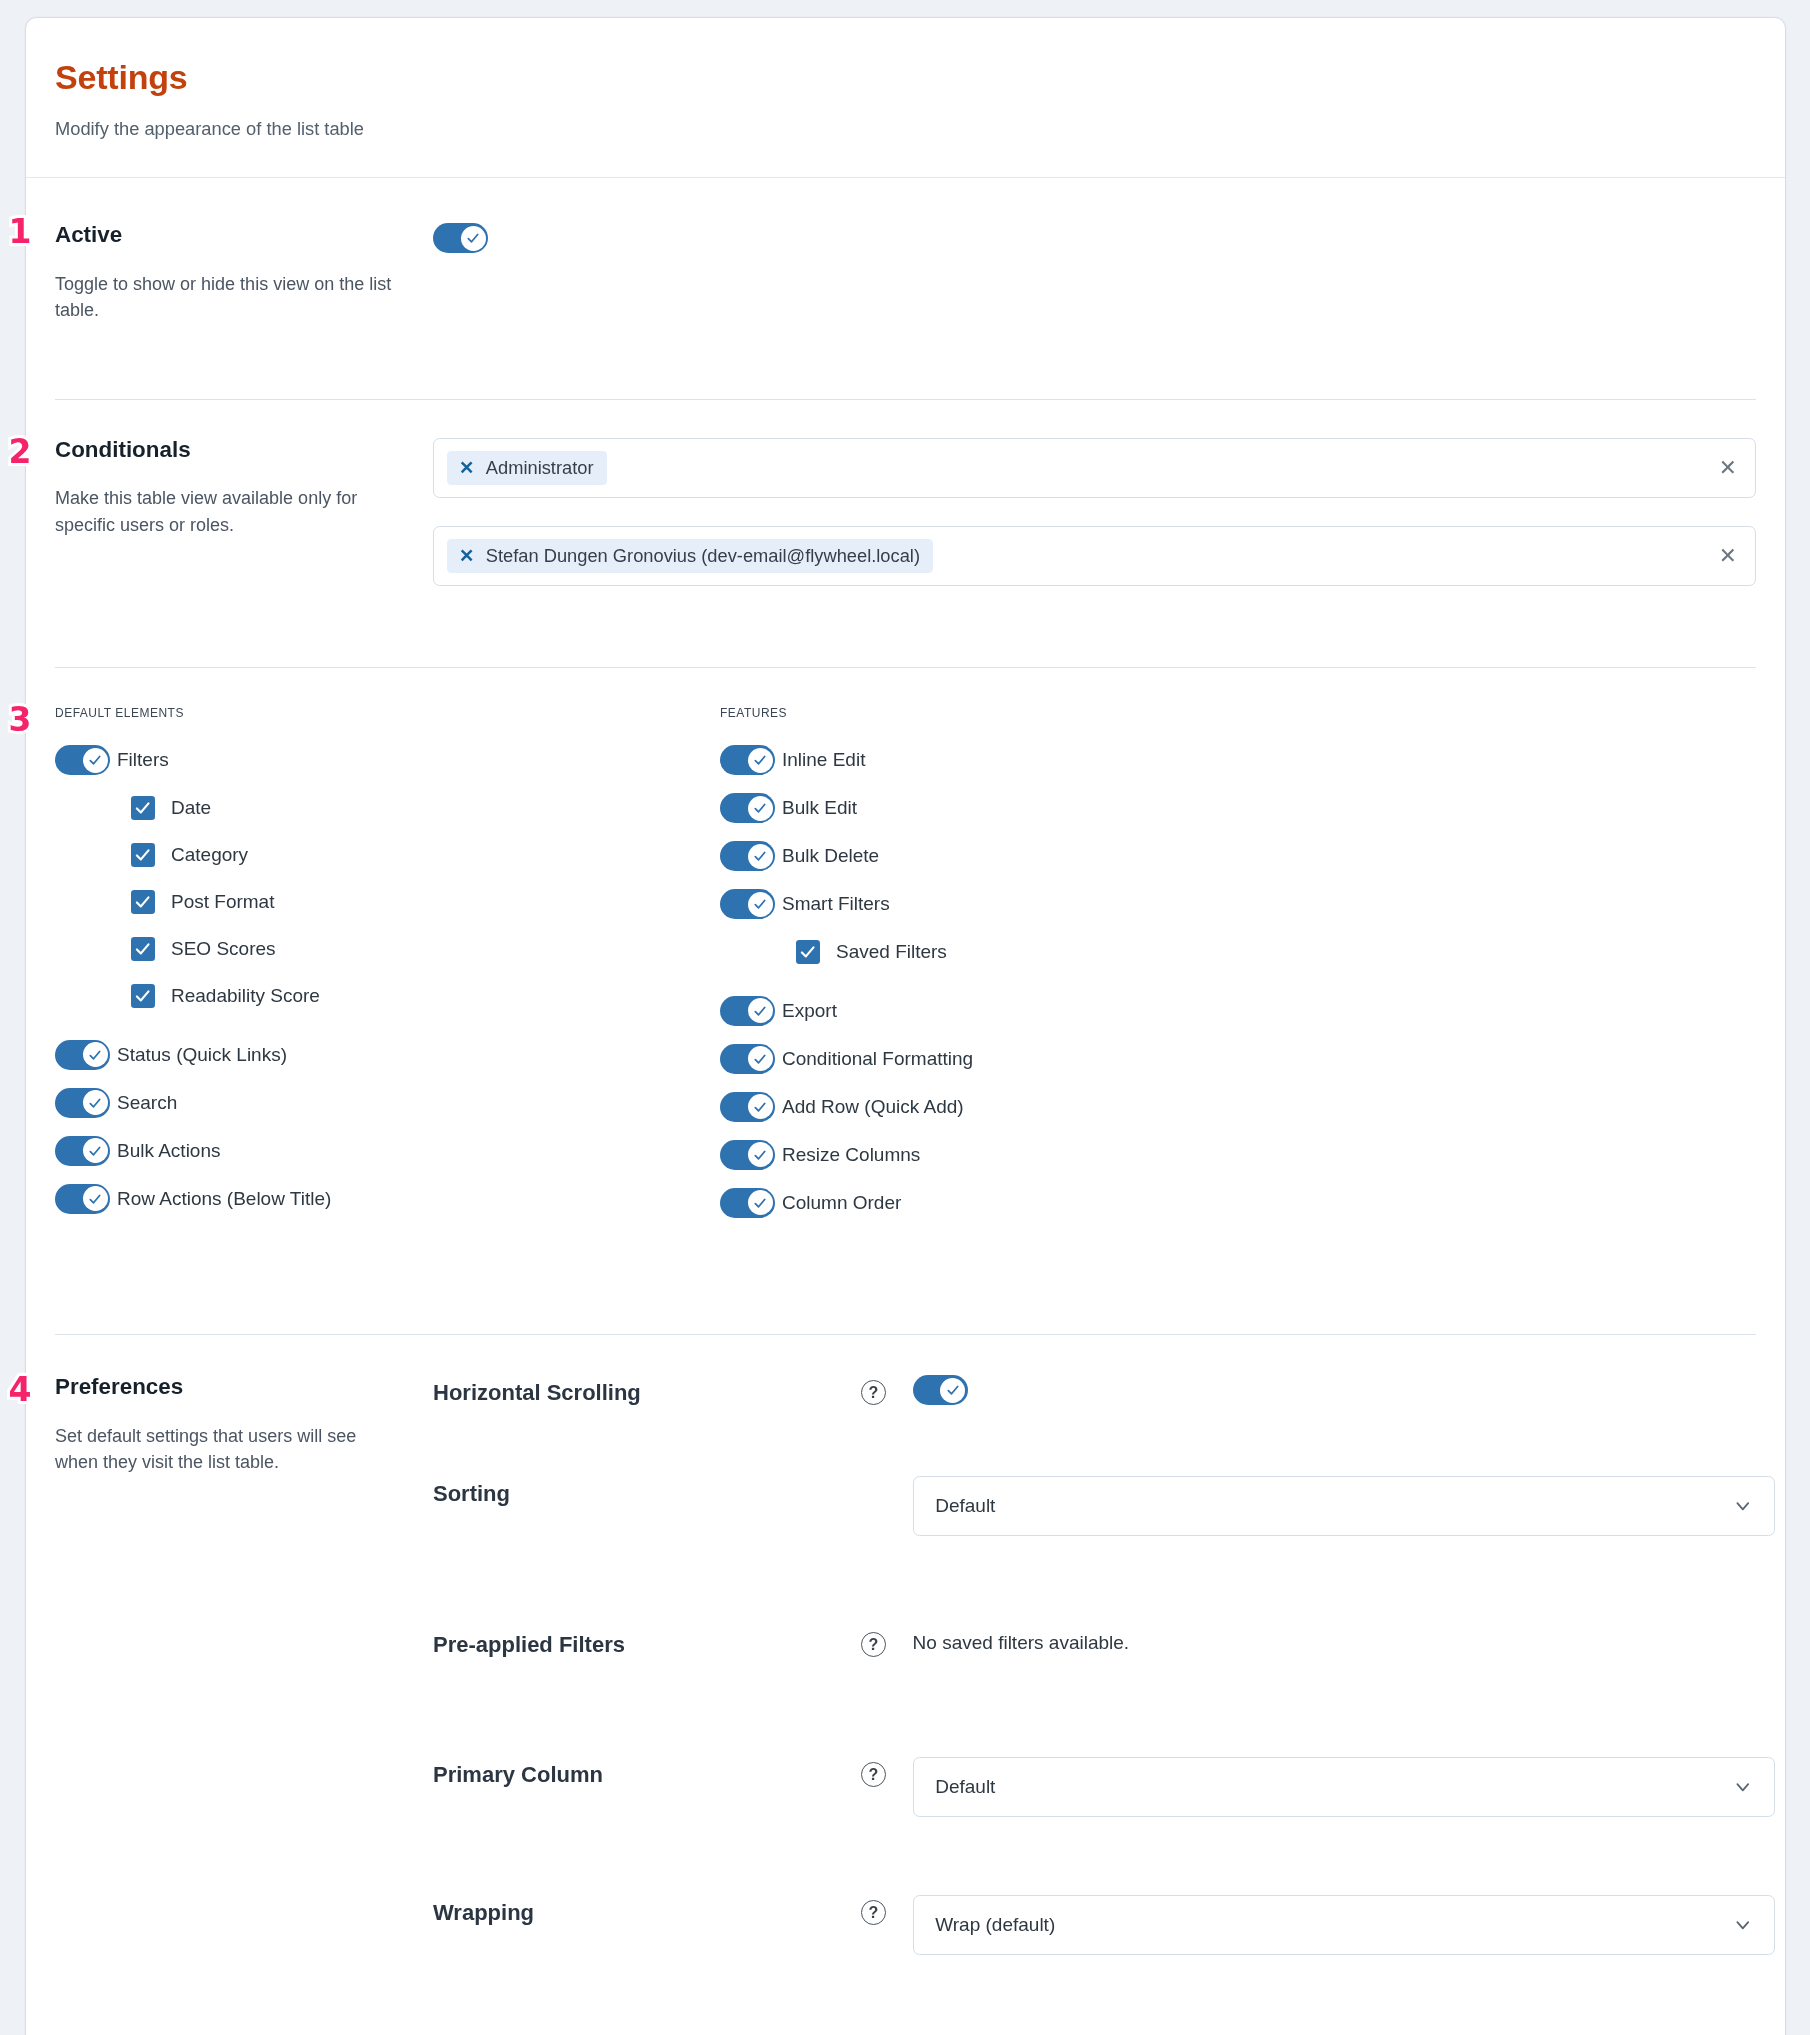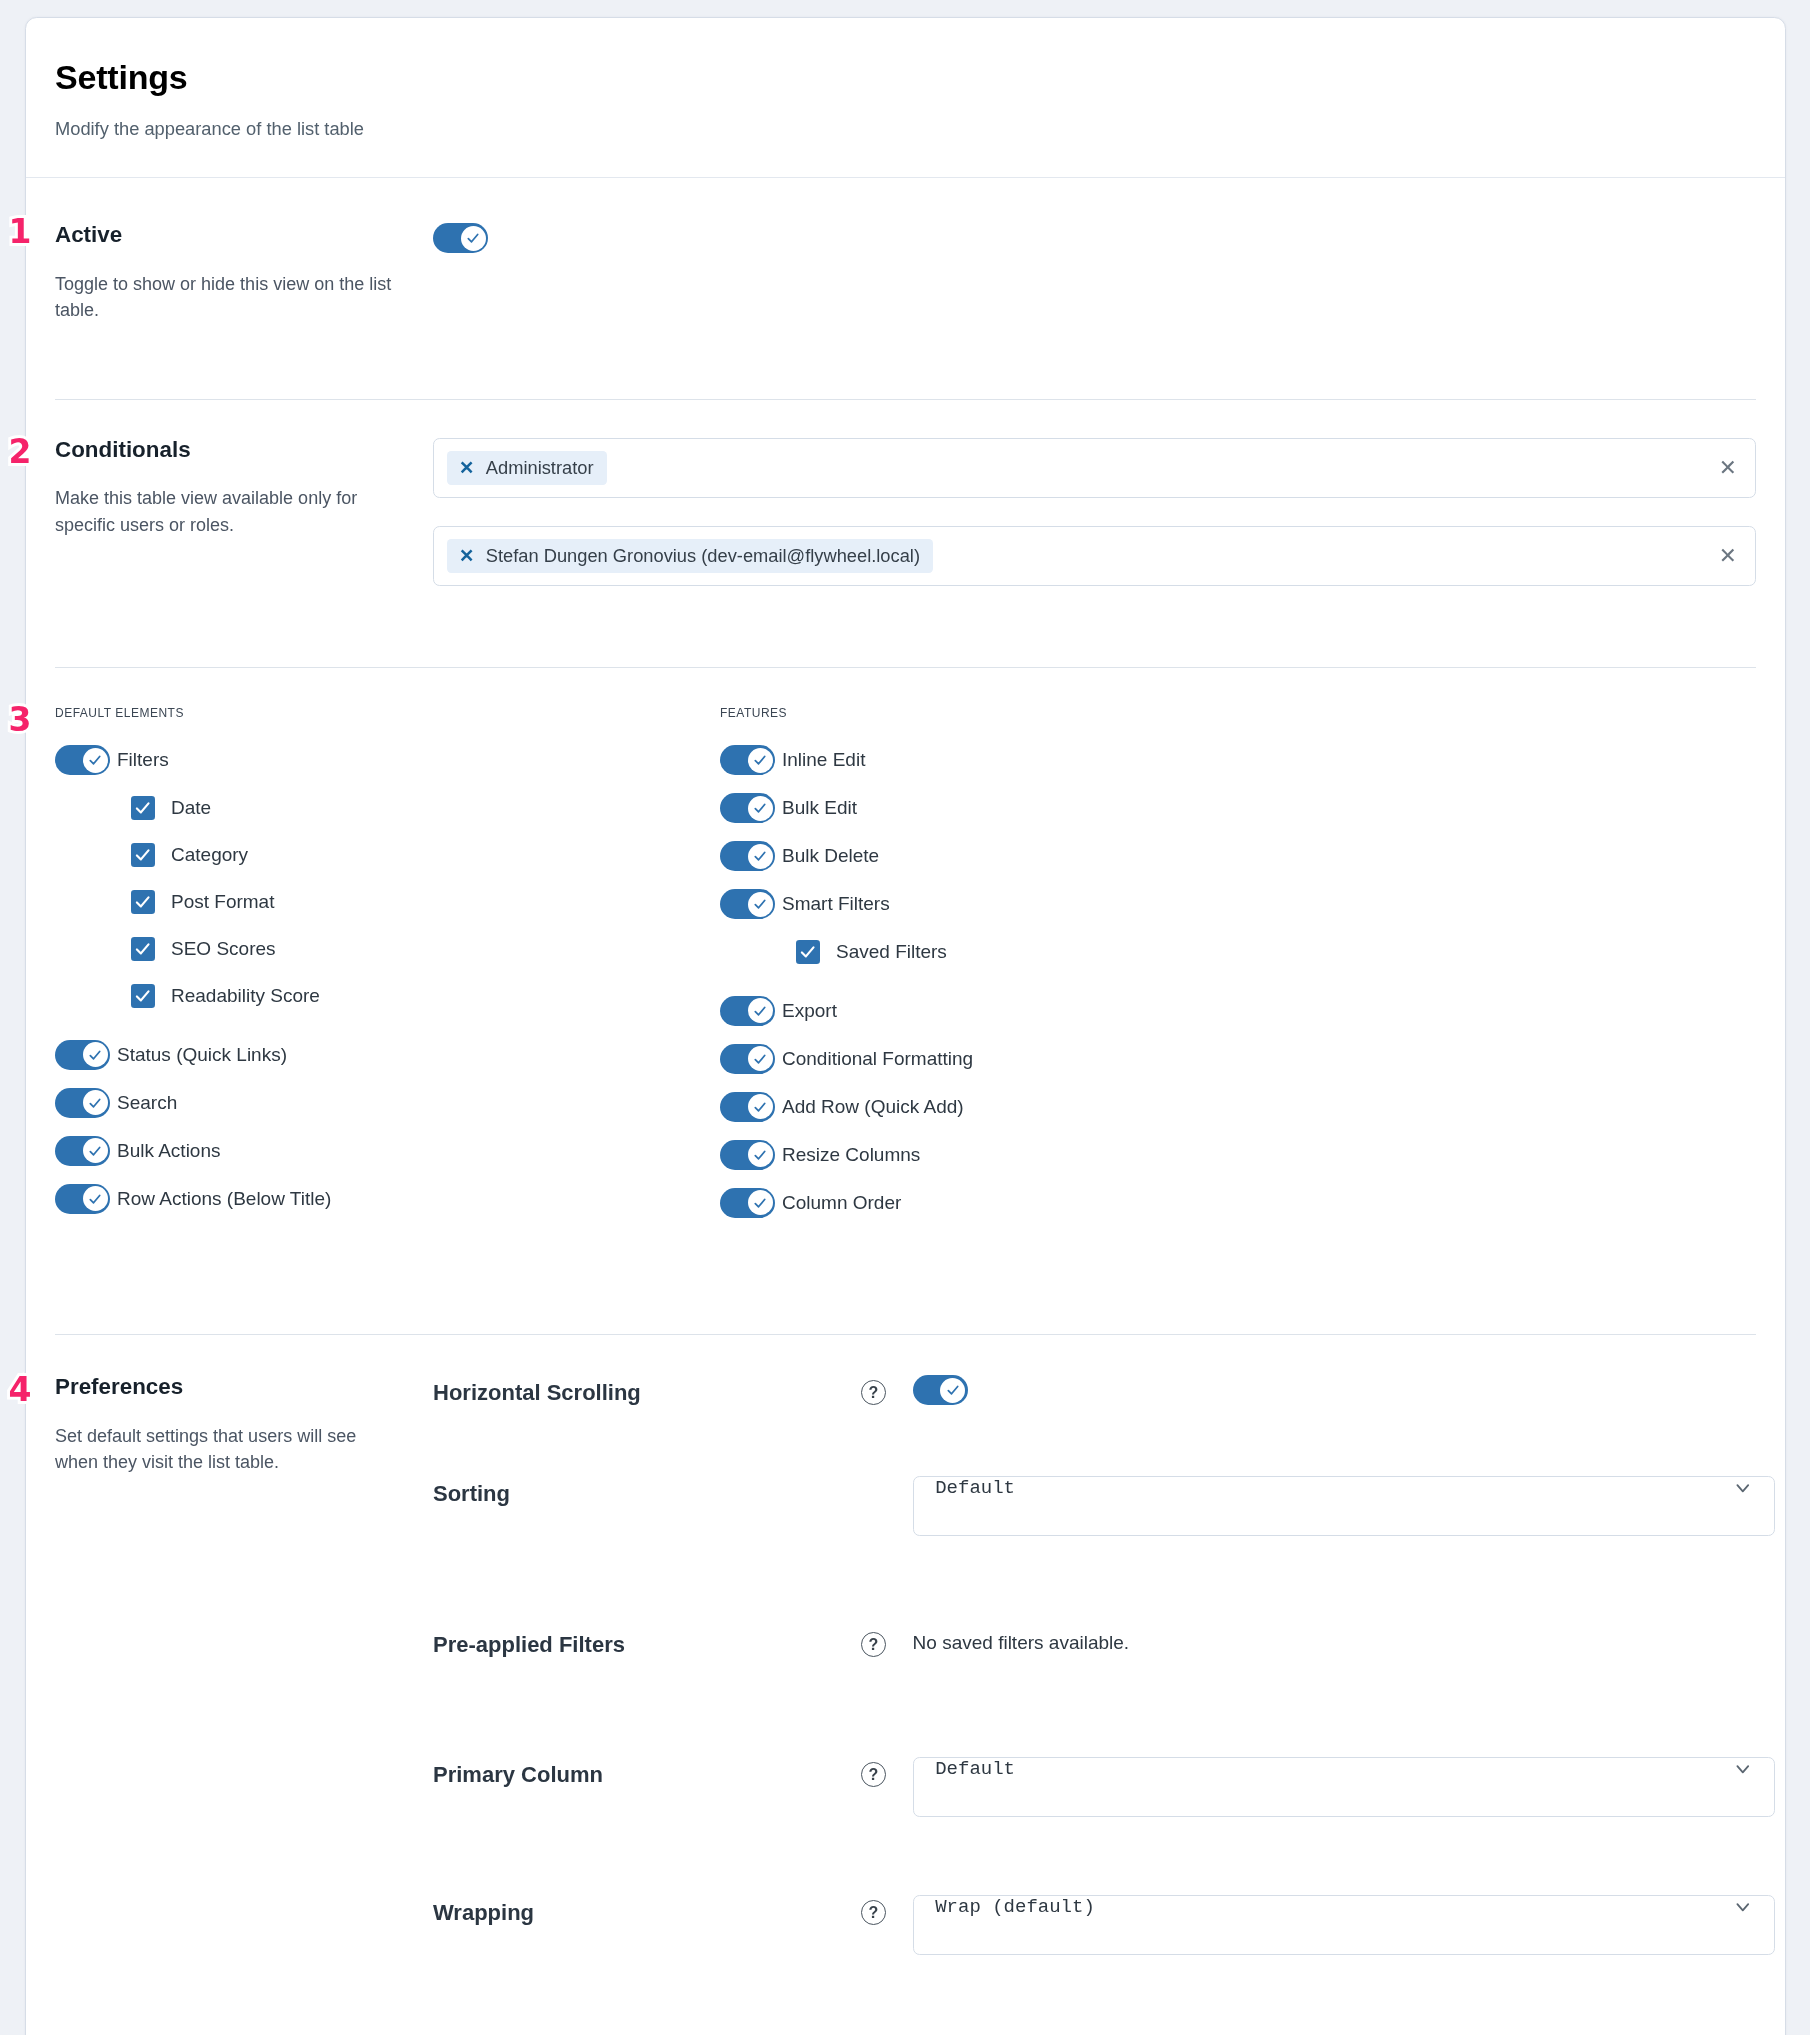--- a/index.html
+++ b/index.html
@@ -27,21 +27,21 @@
   }
 
   
   .card-header {
     padding: 40px 0 37px 29px;
     border-bottom: 0.8px solid #e3e8ef;
   }
   .card-title {
     font-size: 34px;
     font-weight: 700;
-    color: #000000;
+    color: #c2410c;
     letter-spacing: -0.2px;
   }
   .card-sub {
     margin-top: 21.6px;
     font-size: 18.3px;
     color: #52606d;
   }
 
   
   .section {
@@ -225,25 +225,25 @@
   }
   .help-spacer { width: 25px; flex: 0 0 25px; }
   .pref-after { margin-left: 26.6px; }
   .select {
     width: 862px;
     height: 60px;
     border: 0.8px solid #d5dde7;
     border-radius: 6.6px;
     background: #fff;
     display: flex;
+    align-items: center;
     padding: 0 20px 0 21.6px;
     font-size: 19px;
     color: #2e3842;
     cursor: pointer;
-    font-family: Liberation Mono, monospace;
   }
   .select .chev { margin-left: auto; display: block; }
   .pref-note { font-size: 19px; color: #2e3842; padding-top: 5px; }
   .pref-row.r-scroll { min-height: 101px; }
   .pref-row.r-sorting { min-height: 151px; }
   .pref-row.r-filters { min-height: 130px; }
   .pref-row.r-primary { min-height: 138px; }
 </style>
 </head>
 <body>

